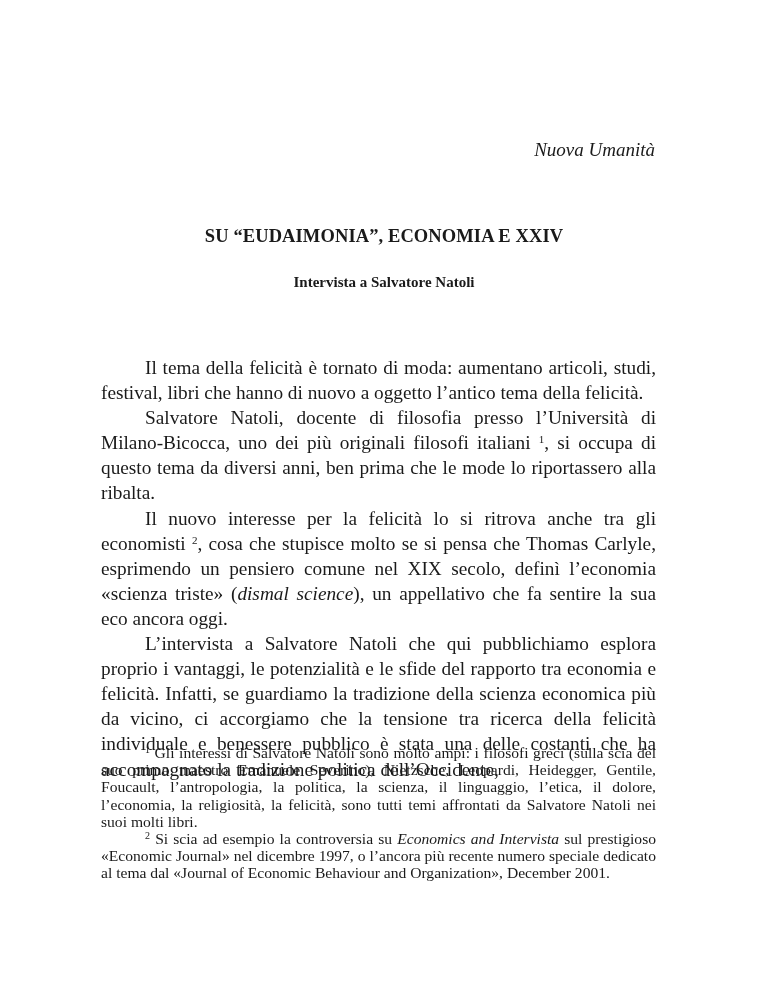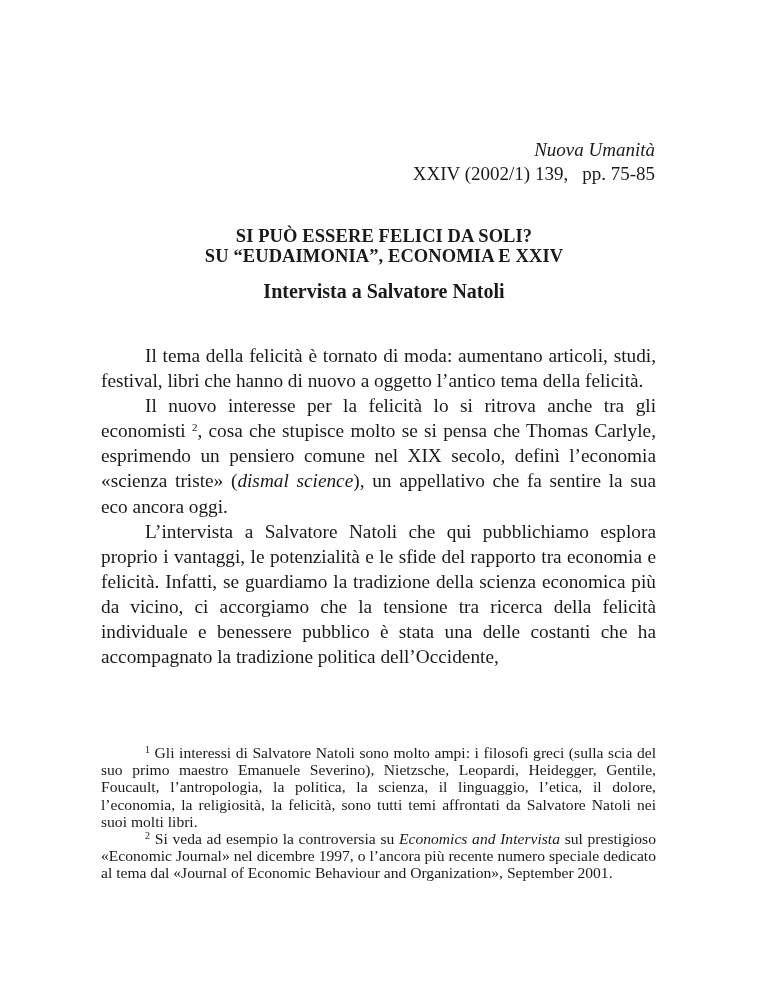--- a/index.html
+++ b/index.html
@@ -15,57 +15,56 @@
     }
     .journal { font-style: italic; }
     .issue .gap { display: inline-block; width: 14px; }
     .title-block {
       position: absolute; left: 0; width: 768px; top: 226px; text-align: center;
     }
     .title {
       font-weight: bold; font-size: 18.5px; line-height: 20px; letter-spacing: 0.1px;
     }
     .subtitle {
-      font-weight: bold; font-size: 20px; margin-top: 14px;
+      font-weight: bold; font-size: 15px; margin-top: 28px;
     }
     .body-text {
-      position: absolute; left: 101px; width: 555px; top: 343px;
+      position: absolute; left: 101px; width: 555px; top: 355px;
       font-size: 19.3px; line-height: 25.1px; text-align: justify;
       text-align-last: left;
     }
     .body-text p { margin: 0; text-indent: 44px; text-align: justify; }
     sup.fnref { font-size: 11px; vertical-align: 6px; line-height: 0; }
     .footnotes {
       position: absolute; left: 101px; width: 555px; top: 744px;
       font-size: 15.6px; line-height: 17.2px; text-align: justify;
     }
     .footnotes p { margin: 0; text-indent: 44px; text-align: justify; }
     .fn-num { font-size: 10px; vertical-align: 5px; line-height: 0; }
     em { }
   </style>
 </head>
 <body>
 
 <div class="page">
 
   <div class="header-block">
     <div class="journal">Nuova Umanità</div>
-    <div class="issue"><span>XXIV (2002/1) 139,</span><span class="gap"></span><span>pp. 75-85</span></div>
   </div>
 
   <div class="title-block">
-    <div class="title">SI PUÒ ESSERE FELICI DA SOLI?</div>
     <div class="title">SU “EUDAIMONIA”, ECONOMIA E XXIV</div>
     <div class="subtitle">Intervista a Salvatore Natoli</div>
   </div>
 
   <div class="body-text">
     <p>Il tema della felicità è tornato di moda: aumentano articoli, studi, festival, libri che hanno di nuovo a oggetto l’antico tema della felicità.</p>
+    <p><span>Salvatore Natoli, docente di filosofia presso l’Università di Milano-Bicocca, uno dei più originali filosofi italiani </span><sup class="fnref">1</sup><span>, si occupa di questo tema da diversi anni, ben prima che le mode lo riportassero alla ribalta.</span></p>
     <p><span>Il nuovo interesse per la felicità lo si ritrova anche tra gli economisti </span><sup class="fnref">2</sup><span>, cosa che stupisce molto se si pensa che Thomas Carlyle, esprimendo un pensiero comune nel XIX secolo, definì l’economia «scienza triste» (</span><em>dismal science</em><span>), un appellativo che fa sentire la sua eco ancora oggi.</span></p>
     <p>L’intervista a Salvatore Natoli che qui pubblichiamo esplora proprio i vantaggi, le potenzialità e le sfide del rapporto tra economia e felicità. Infatti, se guardiamo la tradizione della scienza economica più da vicino, ci accorgiamo che la tensione tra ricerca della felicità individuale e benessere pubblico è stata una delle costanti che ha accompagnato la tradizione politica dell’Occidente,</p>
   </div>
 
   <div class="footnotes">
     <p><span class="fn-num">1</span><span> Gli interessi di Salvatore Natoli sono molto ampi: i filosofi greci (sulla scia del suo primo maestro Emanuele Severino), Nietzsche, Leopardi, Heidegger, Gentile, Foucault, l’antropologia, la politica, la scienza, il linguaggio, l’etica, il dolore, l’economia, la religiosità, la felicità, sono tutti temi affrontati da Salvatore Natoli nei suoi molti libri.</span></p>
-    <p><span class="fn-num">2</span><span> Si veda ad esempio la controversia su </span><em>Economics and Intervista</em><span> sul prestigioso «Economic Journal» nel dicembre 1997, o l’ancora più recente numero speciale dedicato al tema dal «Journal of Economic Behaviour and Organization», September 2001.</span></p>
+    <p><span class="fn-num">2</span><span> Si scia ad esempio la controversia su </span><em>Economics and Intervista</em><span> sul prestigioso «Economic Journal» nel dicembre 1997, o l’ancora più recente numero speciale dedicato al tema dal «Journal of Economic Behaviour and Organization», December 2001.</span></p>
   </div>
 
 </div>
 
 </body></html>

